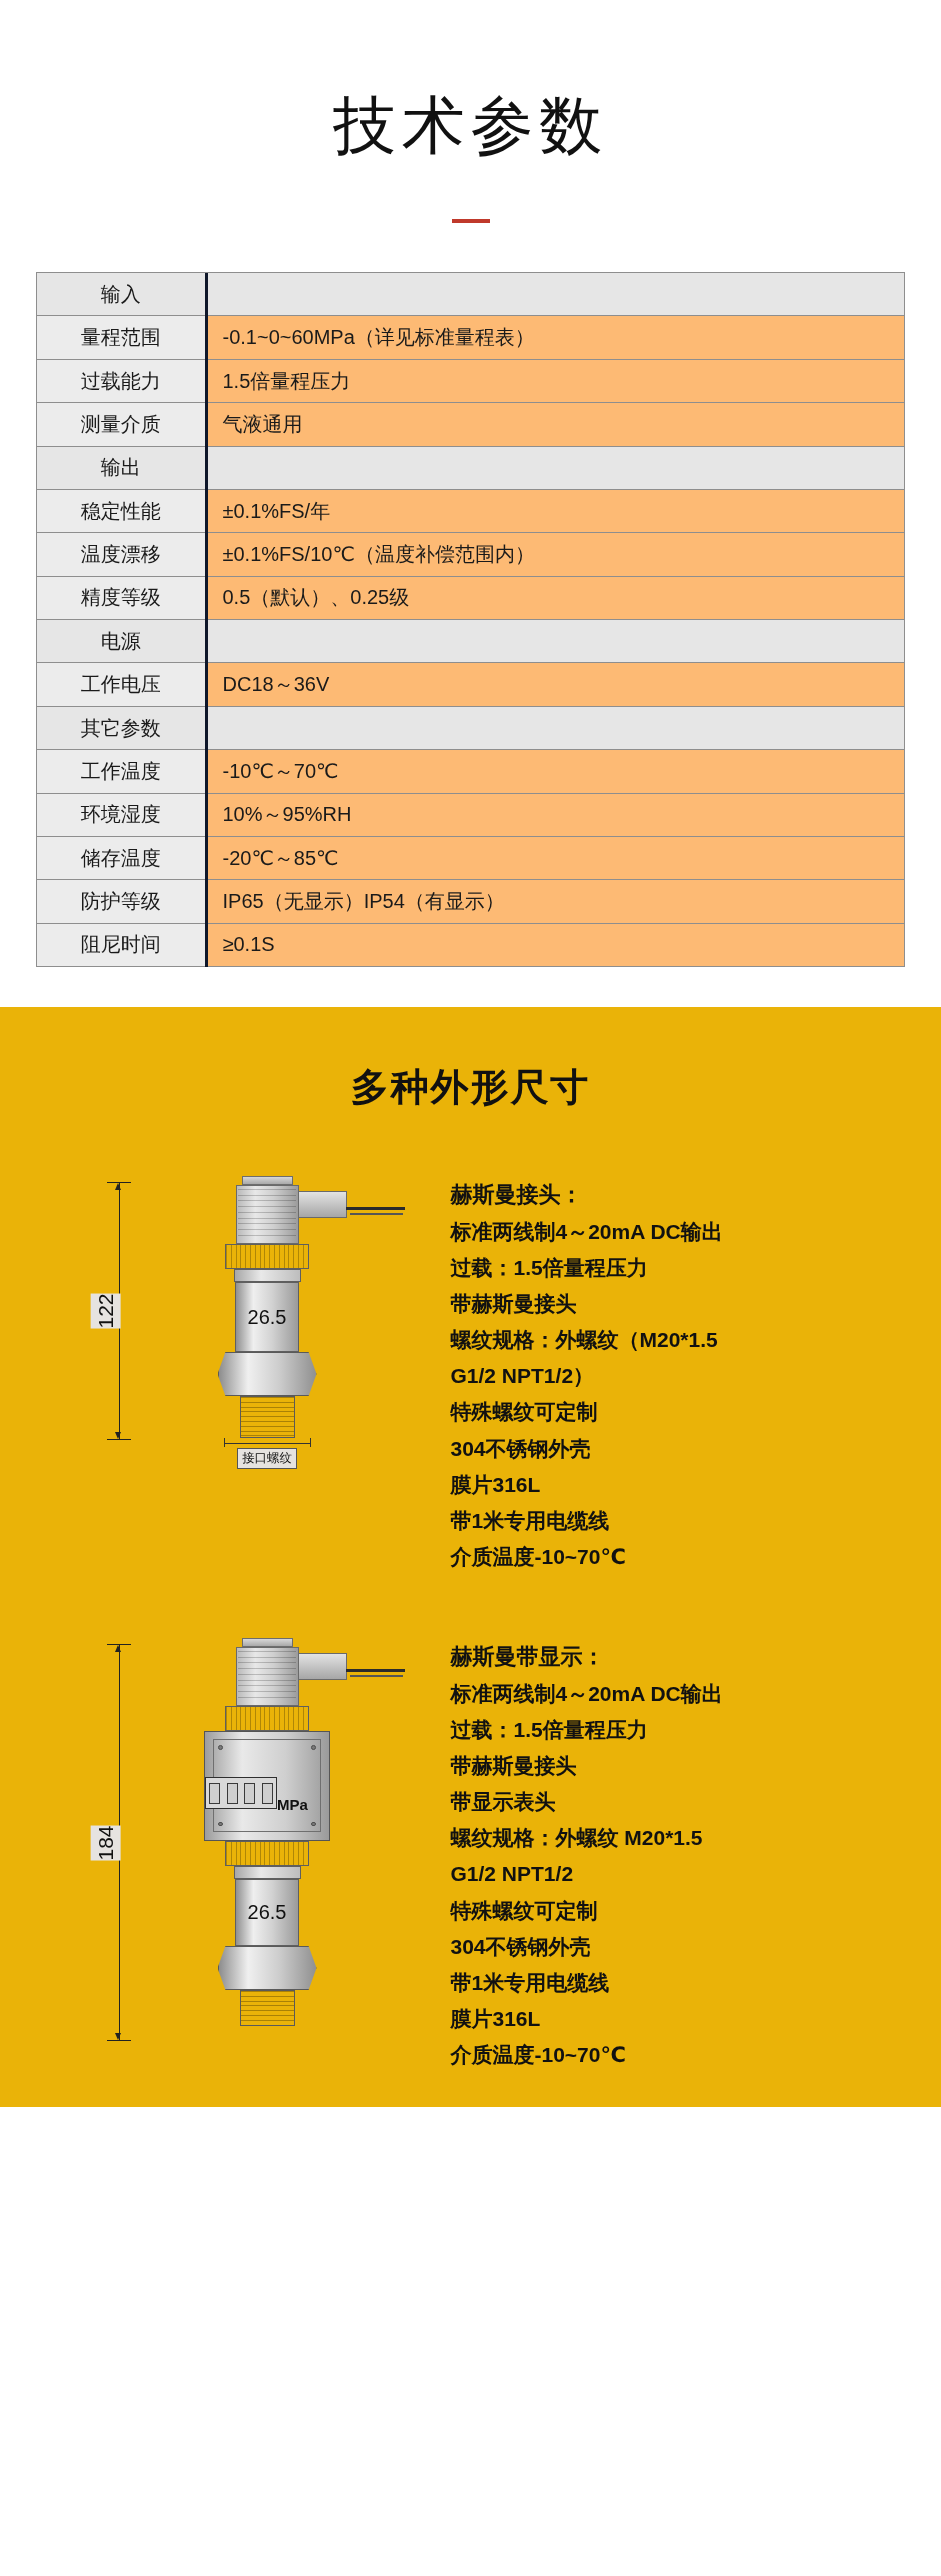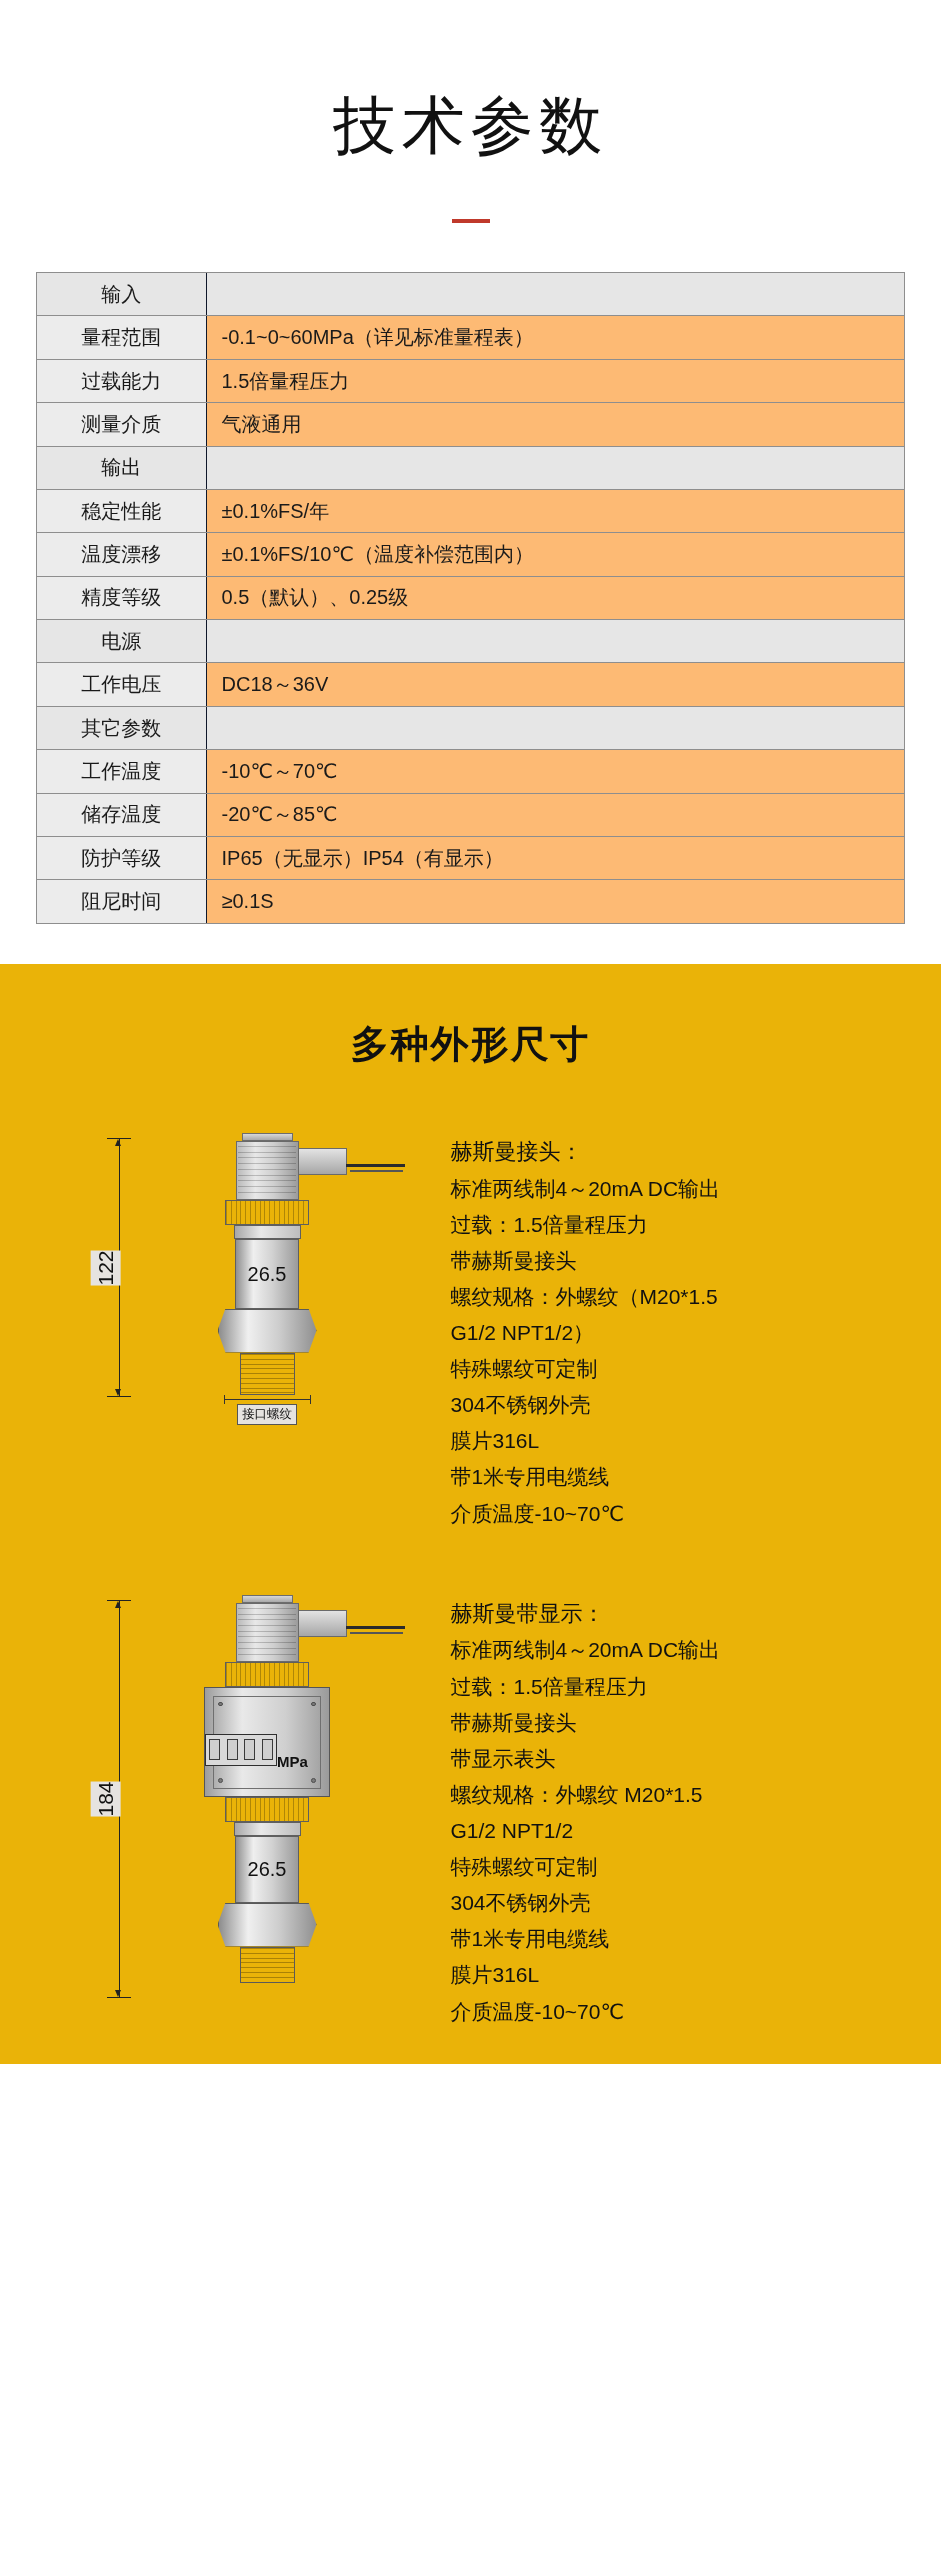--- a/index.html
+++ b/index.html
@@ -44,21 +44,21 @@
   }
   table.spec td {
     border-bottom: 1px solid #8e8e8e;
     padding: 6.7px 9.5px;
     vertical-align: middle;
     line-height: 1.45;
   }
   table.spec td.label {
     width: 169px;
     background: #ececec;
-    border-right: 1px solid #0f172a;
+    border-right: 3px solid #0f172a;
     text-align: center;
     white-space: nowrap;
   }
   table.spec tr.group td.label {
     background: #e6e6e6;
     font-weight: normal;
   }
   table.spec tr.group td.value {
     background: #e6e6e6;
   }
@@ -92,21 +92,21 @@
     width: 409px;
     position: relative;
     flex: 0 0 409px;
     display: flex;
     justify-content: center;
   }
   .prod-text {
     flex: 1;
     padding-left: 9.5px;
     font-size: 21px;
-    font-weight: normal;
+    font-weight: bold;
     line-height: 1.72;
     color: #111;
   }
   .prod-text .head { font-size: 22px; }
   .prod-text div { white-space: normal; }
 
   
   .sensor {
     position: relative;
   }
@@ -390,20 +390,28 @@
           </tr>
           <tr class="group">
             <td class="label">其它参数</td>
             <td class="value"></td>
           </tr>
           <tr>
             <td class="label">工作温度</td>
             <td class="value">
               <div class="val-lines">
                 <div>-10℃～70℃</div>
+              </div>
+            </td>
+          </tr>
+          <tr>
+            <td class="label">环境湿度</td>
+            <td class="value">
+              <div class="val-lines">
+                <div>10%～95%RH</div>
               </div>
             </td>
           </tr>
           <tr>
             <td class="label">储存温度</td>
             <td class="value">
               <div class="val-lines">
                 <div>-20℃～85℃</div>
               </div>
             </td>

